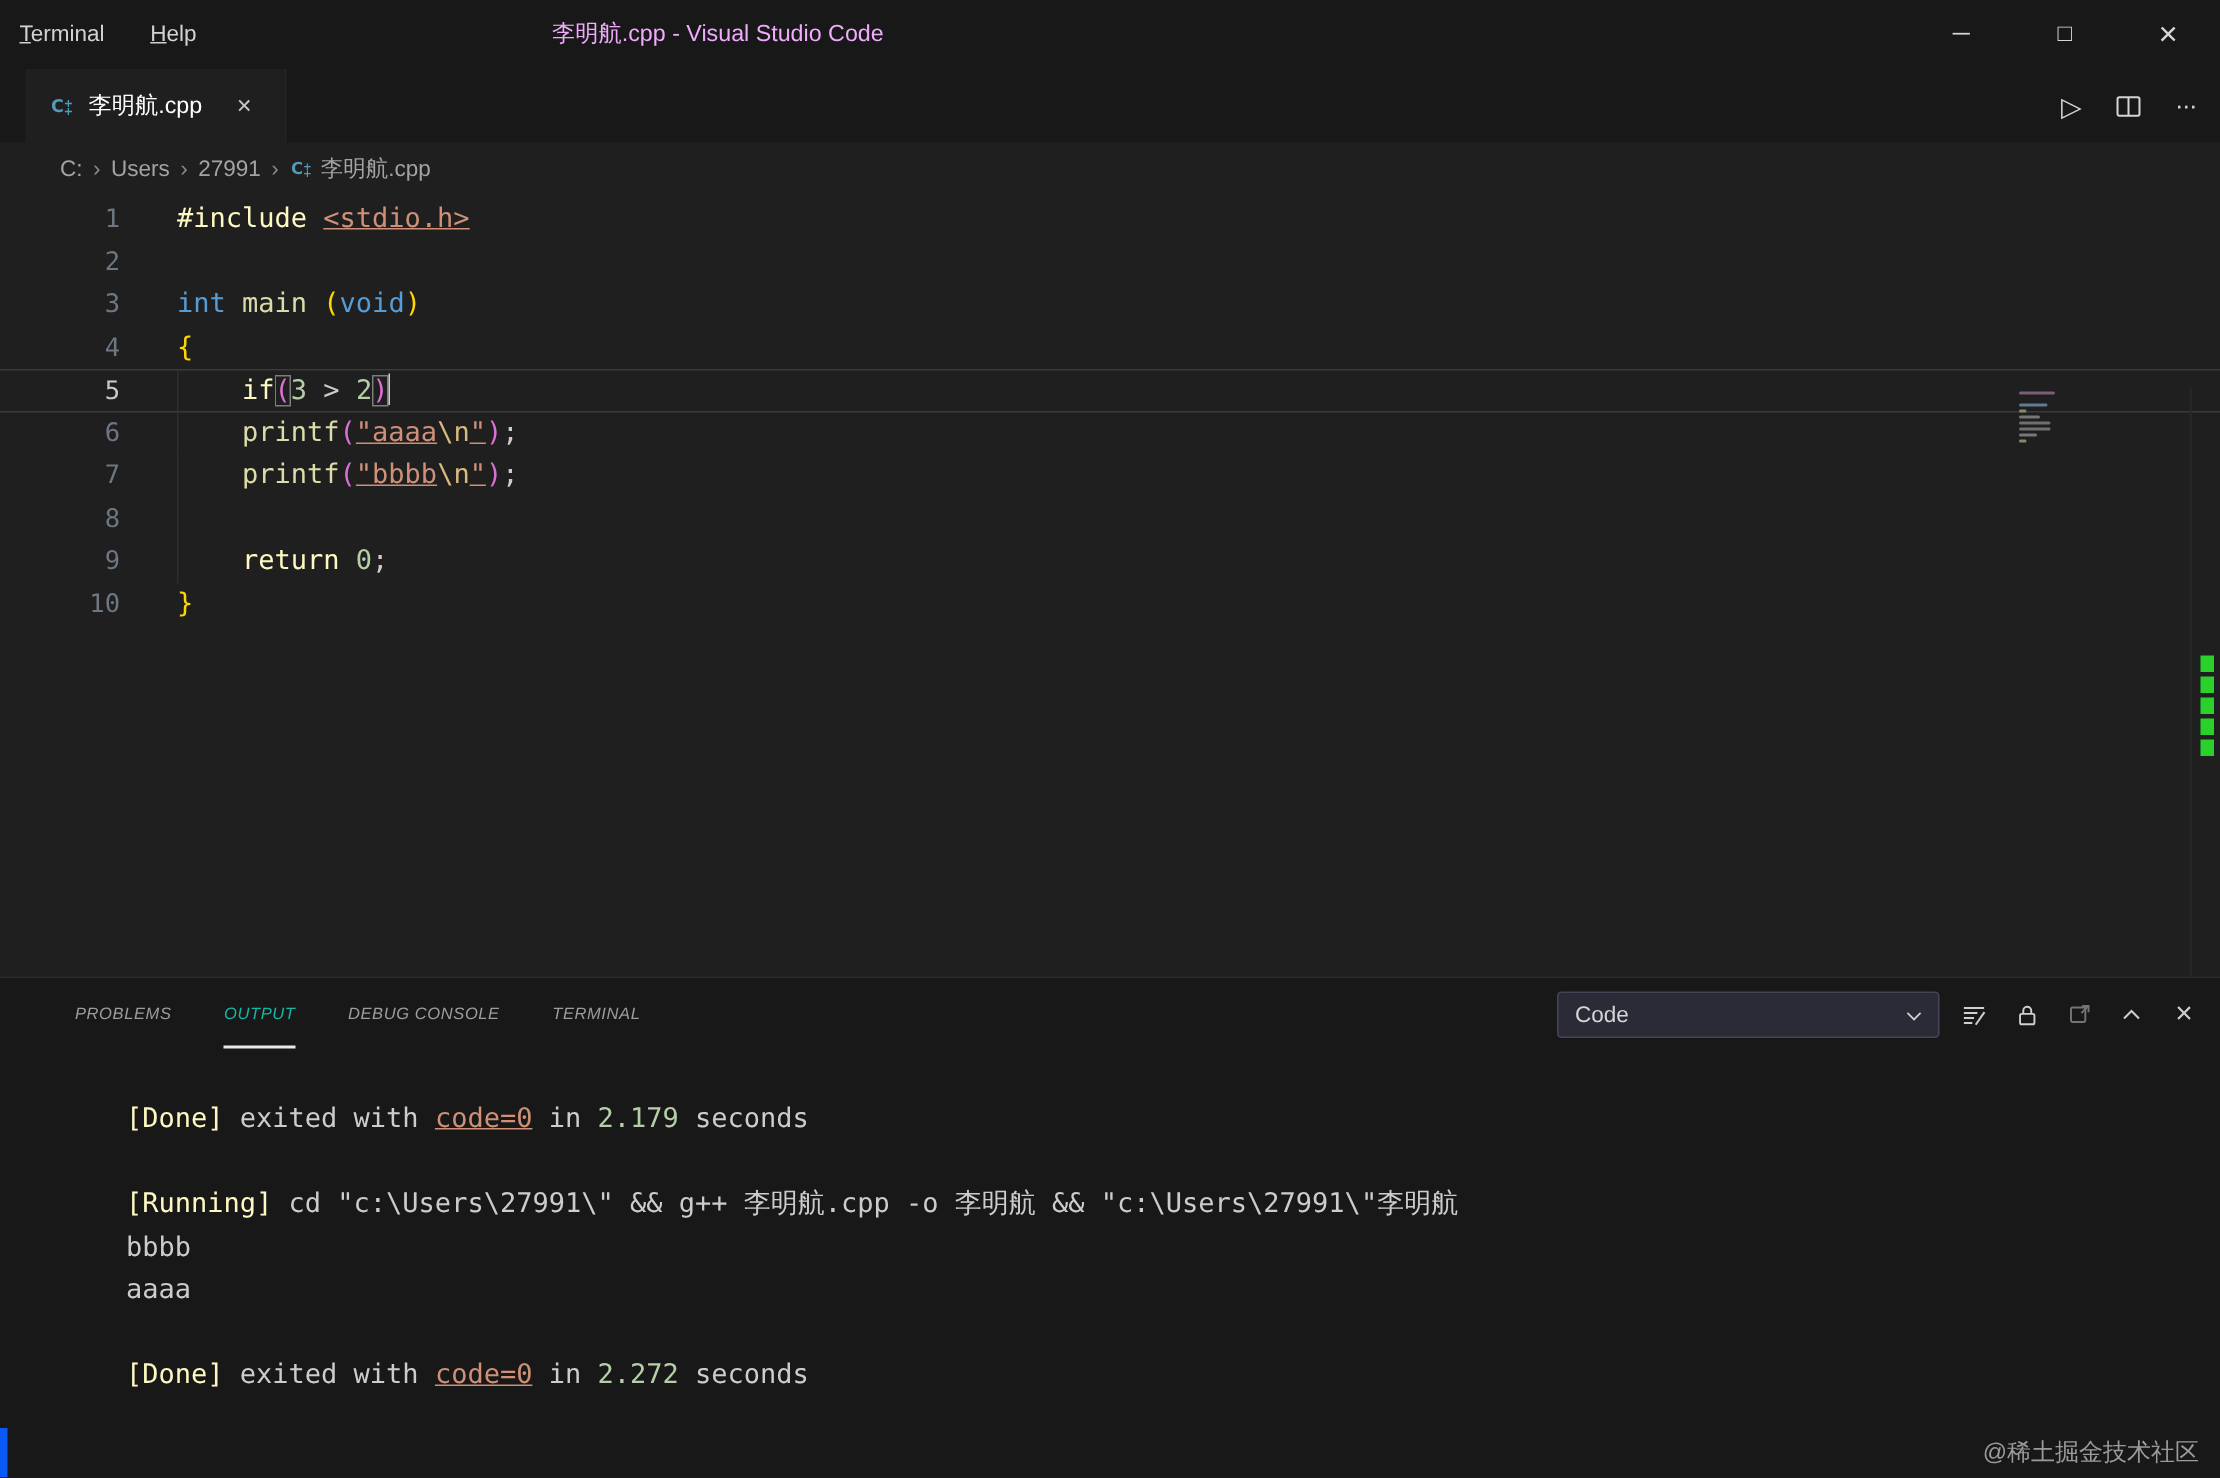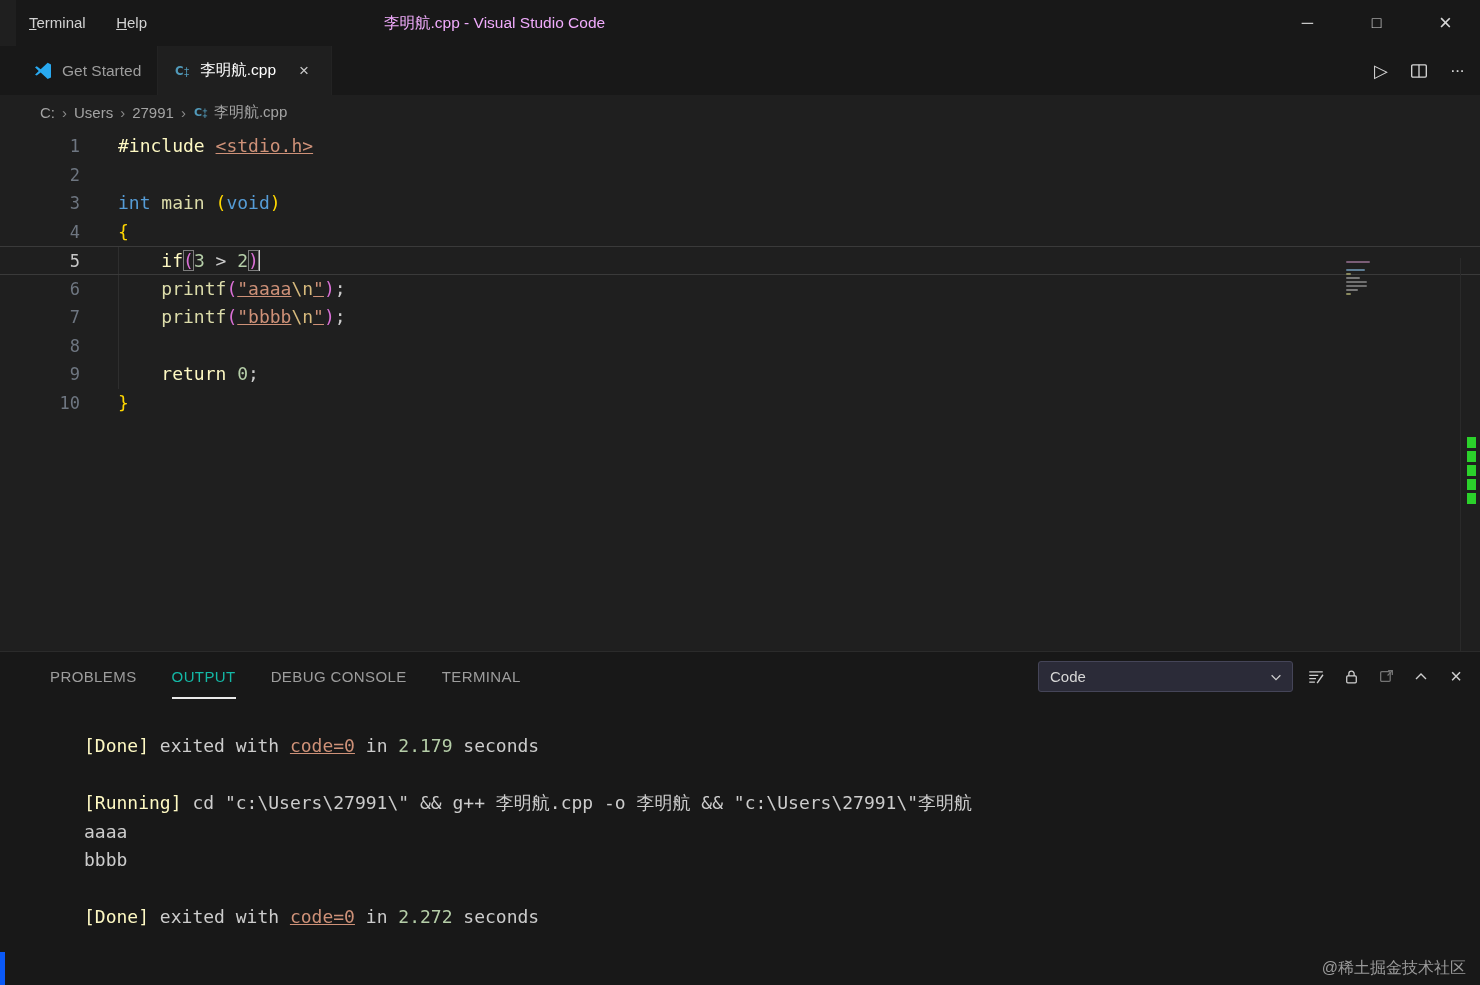--- a/index.html
+++ b/index.html
@@ -6,21 +6,21 @@
   html,body { width:1480px; height:985px; }
   body {
     background:#1f1f1f;
     font-family:"Liberation Sans", sans-serif;
     color:#cccccc;
     overflow:hidden;
     position:relative;
   }
 
   
-  .titlebar { position:absolute; top:0; left:16px; right:0; height:46px; background:#181818; z-index:6; }
+  .titlebar { position:absolute; top:0; left:0; right:0; height:46px; background:#181818; z-index:6; }
   .menubar { position:absolute; left:0; top:0; height:46px; }
   .menu-item { display:inline-block; line-height:46px; padding:0 13px; font-size:15px; color:#d2d2d2; cursor:default; }
   .menu-item::first-letter { text-decoration:underline; }
   .window-title { position:absolute; left:368px; top:0; height:46px; line-height:46px; font-size:15.5px; color:#f0abfc; white-space:nowrap; }
   .win-controls { position:absolute; right:0; top:0; height:46px; display:flex; }
   .win-btn { width:69px; height:46px; display:flex; align-items:center; justify-content:center; color:#d6d6d6; font-size:16px; }
   .win-btn.close-btn { font-size:22px; }
 
   
   .tabbar { position:absolute; top:46px; left:0; right:0; height:49px; background:#181818; display:flex; padding-left:17px; }
@@ -61,21 +61,21 @@
 
   
   .minimap { position:absolute; top:132px; right:108px; width:26px; }
   .minimap .mm { height:2px; margin-bottom:2px; border-radius:1px; }
   .scroll-track { position:absolute; top:129px; right:0; width:20px; height:522px; border-left:1px solid #2a2a2a; }
   .ov-mark { position:absolute; right:4px; width:9px; height:11px; background:#2bd12b; }
 
   
   .panel { position:absolute; top:651px; left:0; right:0; bottom:0; background:#181818; border-top:1px solid #2b2b2b; }
   .panel-header { position:relative; height:49px; display:flex; align-items:center; padding-left:50px; }
-  .panel-tab { margin-right:35px; height:49px; line-height:49px; font-size:15px; letter-spacing:0.4px; color:#9d9d9d; position:relative; white-space:nowrap; }
+  .panel-tab { margin-right:35px; height:49px; line-height:49px; font-size:11px; letter-spacing:0.4px; color:#9d9d9d; position:relative; white-space:nowrap;font-style:italic; }
   .panel-tab.active { color:#14b8a6; }
   .panel-tab.active::after { content:""; position:absolute; left:0; right:0; bottom:2px; height:2px; background:#e9e9e9; }
   .panel-controls { position:absolute; right:12px; top:0; height:49px; display:flex; align-items:center; gap:11px; }
   .channel-select { width:255px; height:31px; background:#2b2b38; border:1px solid #454558; border-radius:3px; display:flex; align-items:center; justify-content:space-between; padding:0 9px 0 11px; font-size:15px; color:#d6d6d6; }
   .panel-icon { width:24px; height:24px; display:flex; align-items:center; justify-content:center; color:#cfcfcf; border-radius:4px; }
   .panel-icon.dim { opacity:0.5; }
   .panel-close-glyph { font-size:20px; color:#cfcfcf; }
 
   .panel-output { padding:31px 20px 0 46px; font-family:"DejaVu Sans Mono", monospace; font-size:18px; }
   .panel-output .code-line { height:28.5px; line-height:28.5px; }
@@ -101,28 +101,20 @@
     <div class="win-btn">
         <span>□</span>
       </div>
     <div class="win-btn close-btn">
         <span>×</span>
       </div>
   </div>
 </div>
 
 <div class="tabbar">
-  <div class="tab">
-    <span>
-      <svg class="icon-svg" width="20" height="20" viewBox="0 0 24 24">
-        <path fill="#29a9f0" d="M17.6 2.2 9.2 9.9 4.5 6.3 2.4 7.4 6.9 11.9 2.4 16.4 4.5 17.5 9.2 13.9 17.6 21.6 21.6 19.7 21.6 4.1Z"></path>
-      </svg>
-    </span>
-    <span>Get Started</span>
-  </div>
   <div class="tab active">
     <span>
       <svg class="icon-svg" width="17" height="17" viewBox="0 0 16 16">
         <text x="1" y="12" font-size="11" font-weight="bold" fill="#519aba" font-family="DejaVu Sans, sans-serif">C</text>
         <text x="9" y="9" font-size="7" font-weight="bold" fill="#519aba" font-family="DejaVu Sans, sans-serif">+</text>
         <text x="9" y="14" font-size="7" font-weight="bold" fill="#519aba" font-family="DejaVu Sans, sans-serif">+</text>
       </svg>
     </span>
     <span>李明航.cpp</span>
     <span class="tab-close">
@@ -252,21 +244,21 @@
       <div class="panel-icon">
         <span class="panel-close-glyph">×</span>
       </div>
     </div>
   </div>
 
   <div class="panel-output">
       <div class="code-line"><span class="line-content"><span class="tok-pink">[Done]</span><span class="tok-d"> exited with </span><span class="tok-str">code=0</span><span class="tok-d"> in </span><span class="tok-num">2.179</span><span class="tok-d"> seconds</span></span></div>
       <div class="code-line"><span class="line-content"></span></div>
       <div class="code-line"><span class="line-content"><span class="tok-pink">[Running]</span><span class="tok-d"> cd "c:\Users\27991\" &amp;&amp; g++ 李明航.cpp -o 李明航 &amp;&amp; "c:\Users\27991\"李明航</span></span></div>
+      <div class="code-line"><span class="line-content"><span class="tok-d">bbbb</span></span></div>
       <div class="code-line"><span class="line-content"><span class="tok-d">aaaa</span></span></div>
-      <div class="code-line"><span class="line-content"><span class="tok-d">bbbb</span></span></div>
       <div class="code-line"><span class="line-content"></span></div>
       <div class="code-line"><span class="line-content"><span class="tok-pink">[Done]</span><span class="tok-d"> exited with </span><span class="tok-str">code=0</span><span class="tok-d"> in </span><span class="tok-num">2.272</span><span class="tok-d"> seconds</span></span></div>
     </div>
 
   <div class="watermark">@稀土掘金技术社区</div>
   <div class="left-accent"></div>
 </div>
 
 </body></html>

